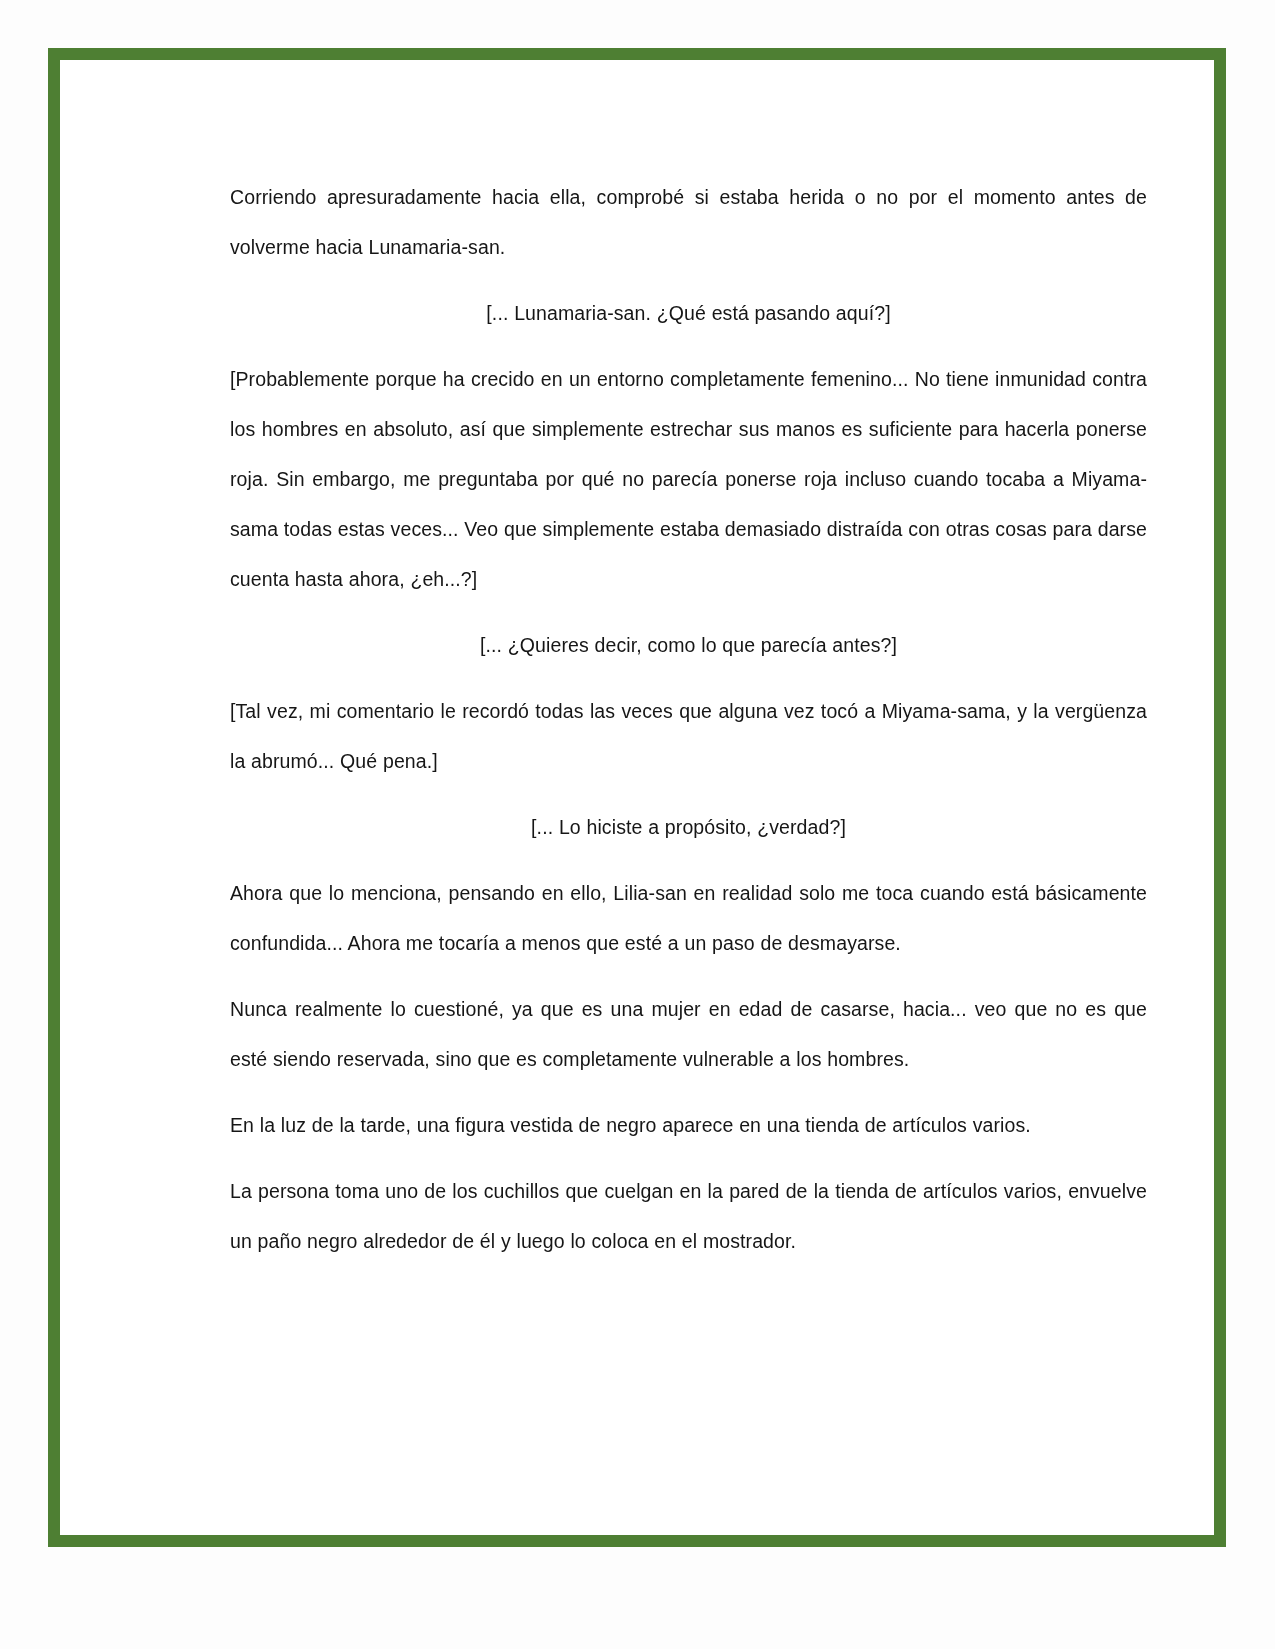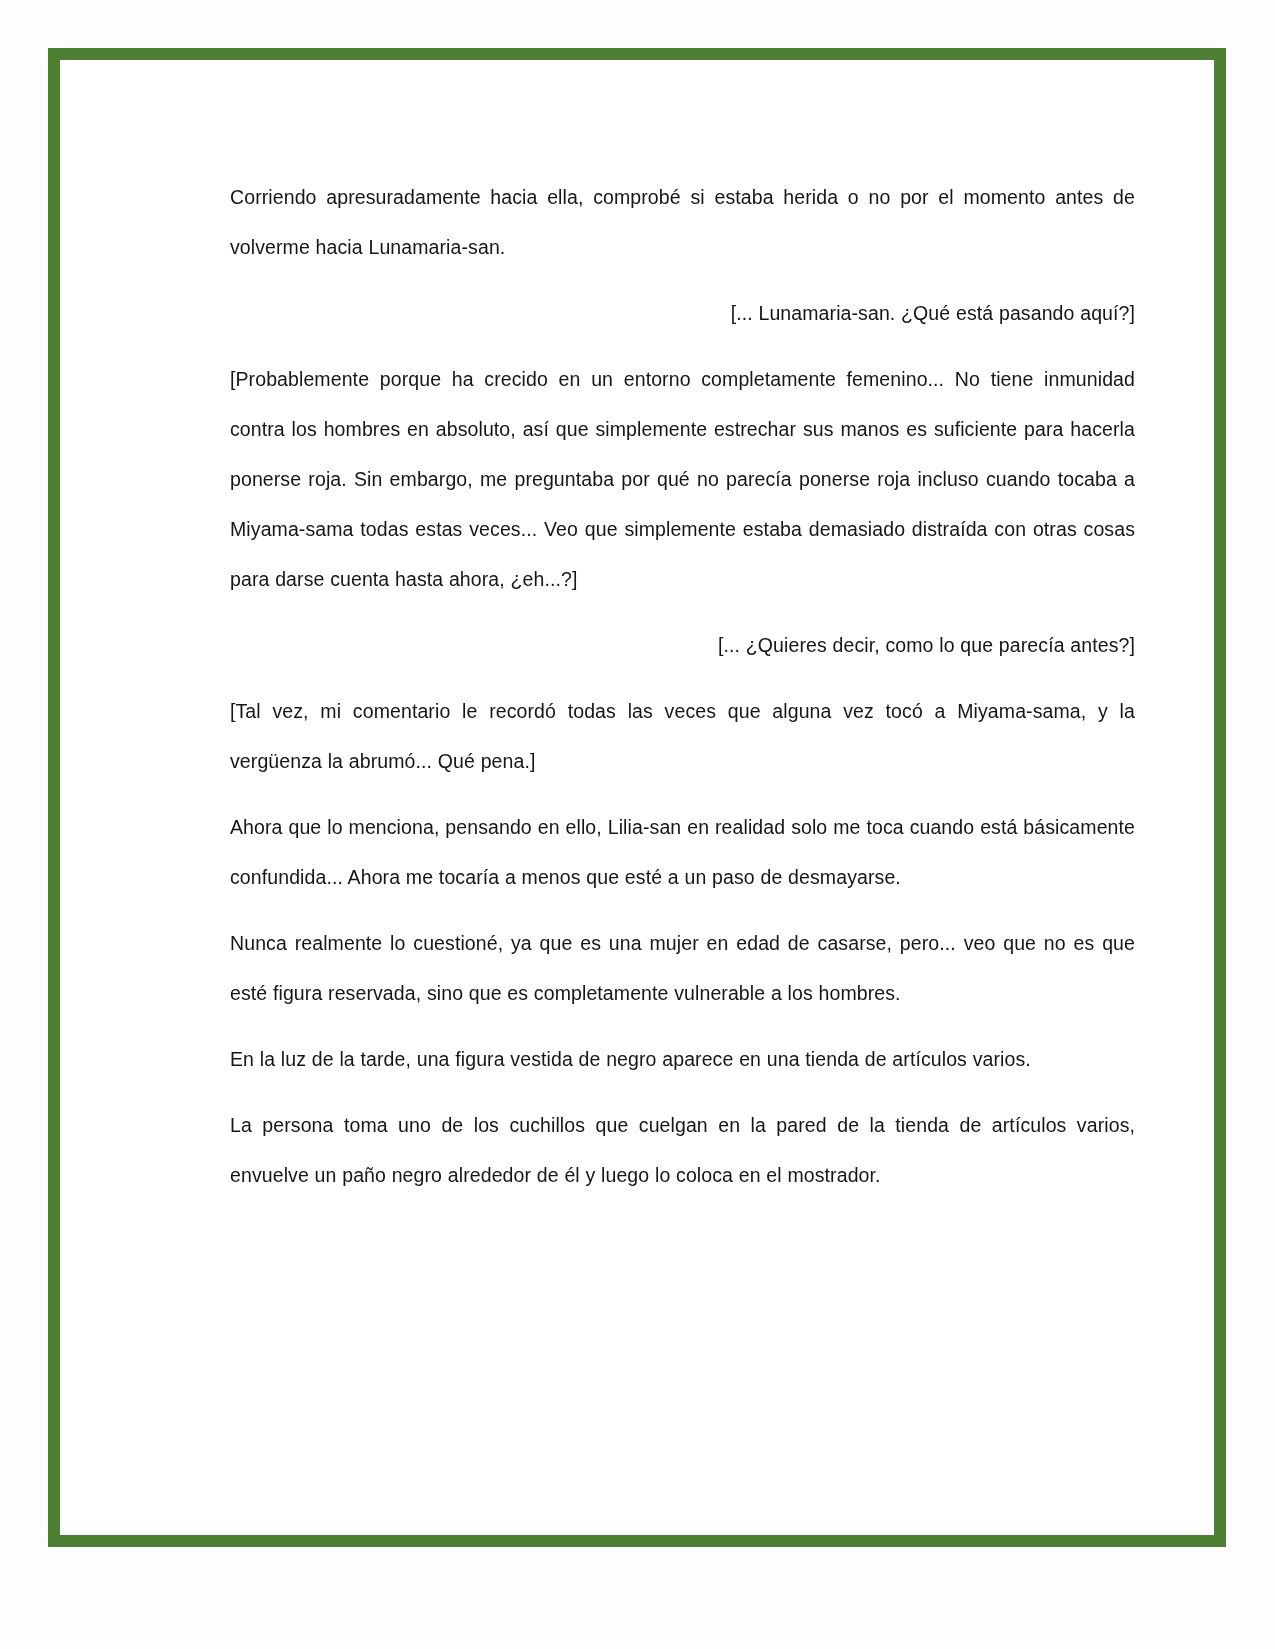--- a/index.html
+++ b/index.html
@@ -32,50 +32,51 @@
     border: 12px solid #4e7f33;
     background: #ffffff;
   }
   .doc-body {
     position: absolute;
     left: 170px;
     top: 112px;
     width: 921px;
   }
   p.para {
-    margin: 0 16px 16px 0;
+    margin: 0 4px 16px 0;
     padding: 0;
     font-size: 19.5px;
     line-height: 50px;
     color: #161616;
     text-align: justify;
     text-justify: inter-word;
     letter-spacing: 0.1px;
     word-spacing: 0.2px;
     -moz-hyphens: none;
     hyphens: none;
   }
   p.para:last-child {
     margin-bottom: 0;
   }
   
   p.para.short {
-    text-align: right;
+    text-align: center;
   }
 </style>
 </head>
 <body>
 
 <div class="page">
   <div class="frame">
     <div class="doc-body">
       <p class="para">Corriendo apresuradamente hacia ella, comprobé si estaba herida o no por el momento antes de volverme hacia Lunamaria-san.</p>
       <p class="para short">[... Lunamaria-san. ¿Qué está pasando aquí?]</p>
       <p class="para">[Probablemente porque ha crecido en un entorno completamente femenino... No tiene inmunidad contra los hombres en absoluto, así que simplemente estrechar sus manos es suficiente para hacerla ponerse roja. Sin embargo, me preguntaba por qué no parecía ponerse roja incluso cuando tocaba a Miyama-sama todas estas veces... Veo que simplemente estaba demasiado distraída con otras cosas para darse cuenta hasta ahora, ¿eh...?]</p>
       <p class="para short">[... ¿Quieres decir, como lo que parecía antes?]</p>
       <p class="para">[Tal vez, mi comentario le recordó todas las veces que alguna vez tocó a Miyama-sama, y la vergüenza la abrumó... Qué pena.]</p>
+      <p class="para short">[... Lo hiciste a propósito, ¿verdad?]</p>
       <p class="para">Ahora que lo menciona, pensando en ello, Lilia-san en realidad solo me toca cuando está básicamente confundida... Ahora me tocaría a menos que esté a un paso de desmayarse.</p>
-      <p class="para">Nunca realmente lo cuestioné, ya que es una mujer en edad de casarse, pero... veo que no es que esté figura reservada, sino que es completamente vulnerable a los hombres.</p>
+      <p class="para">Nunca realmente lo cuestioné, ya que es una mujer en edad de casarse, hacia... veo que no es que esté siendo reservada, sino que es completamente vulnerable a los hombres.</p>
       <p class="para">En la luz de la tarde, una figura vestida de negro aparece en una tienda de artículos varios.</p>
       <p class="para">La persona toma uno de los cuchillos que cuelgan en la pared de la tienda de artículos varios, envuelve un paño negro alrededor de él y luego lo coloca en el mostrador.</p>
     </div>
   </div>
 </div>
 
 </body></html>

